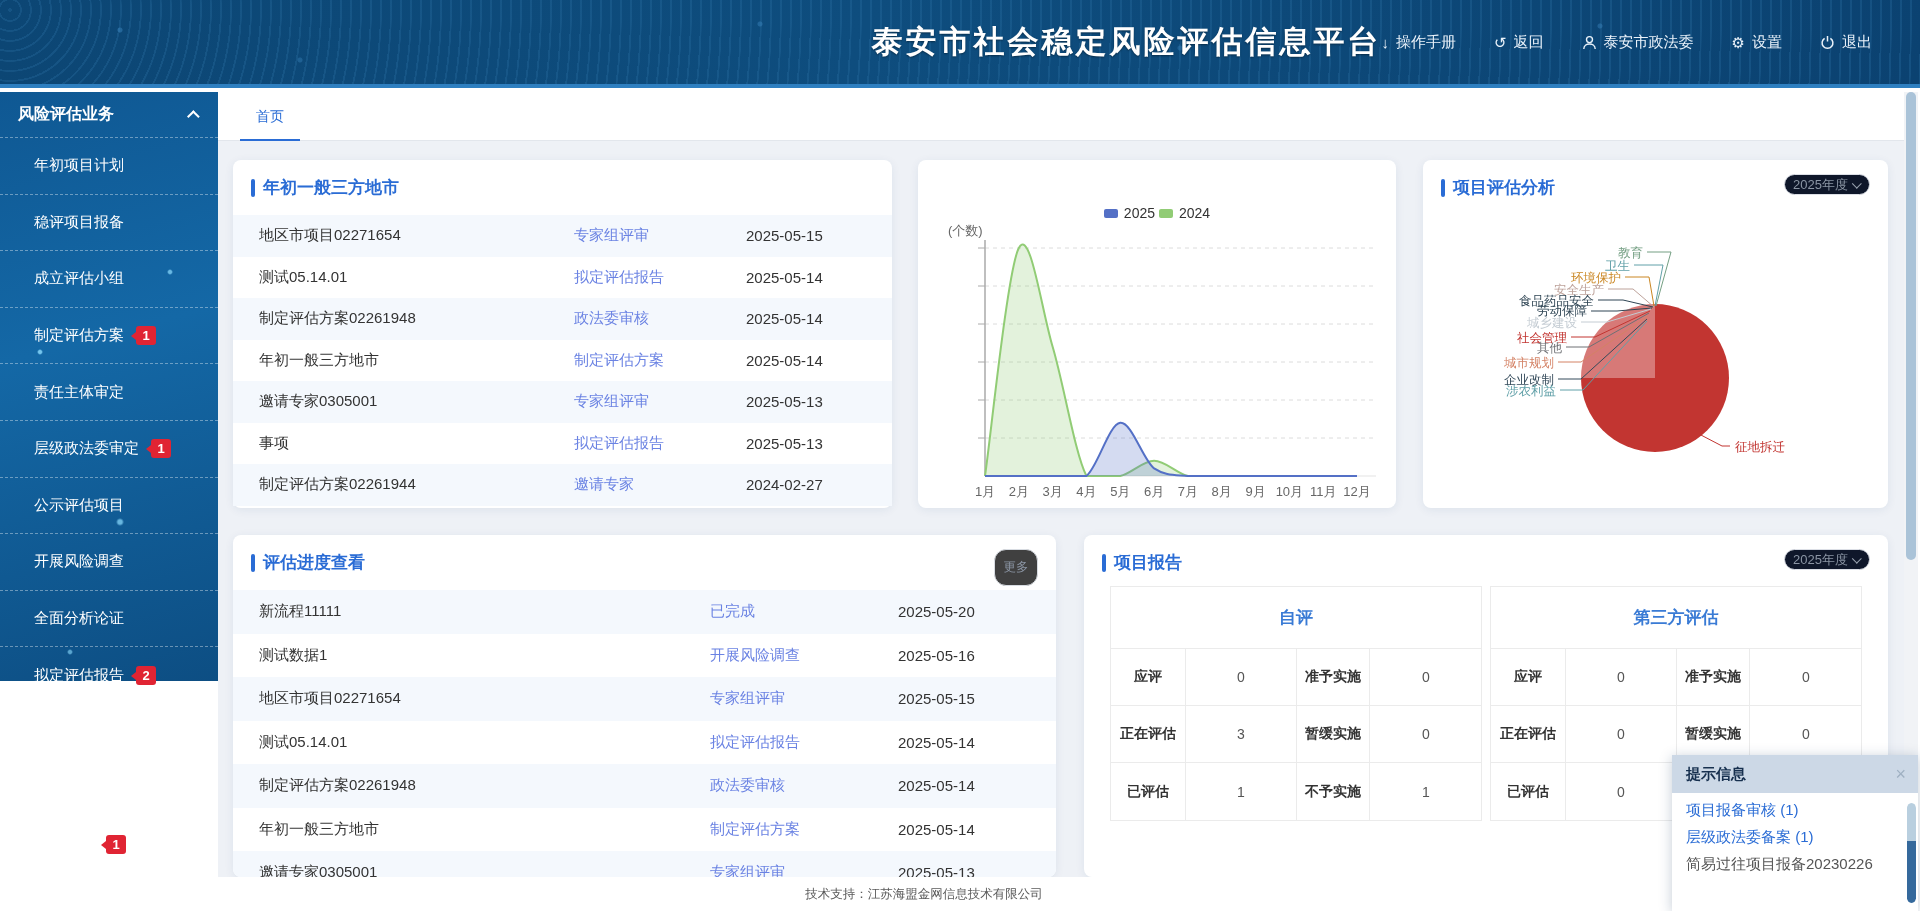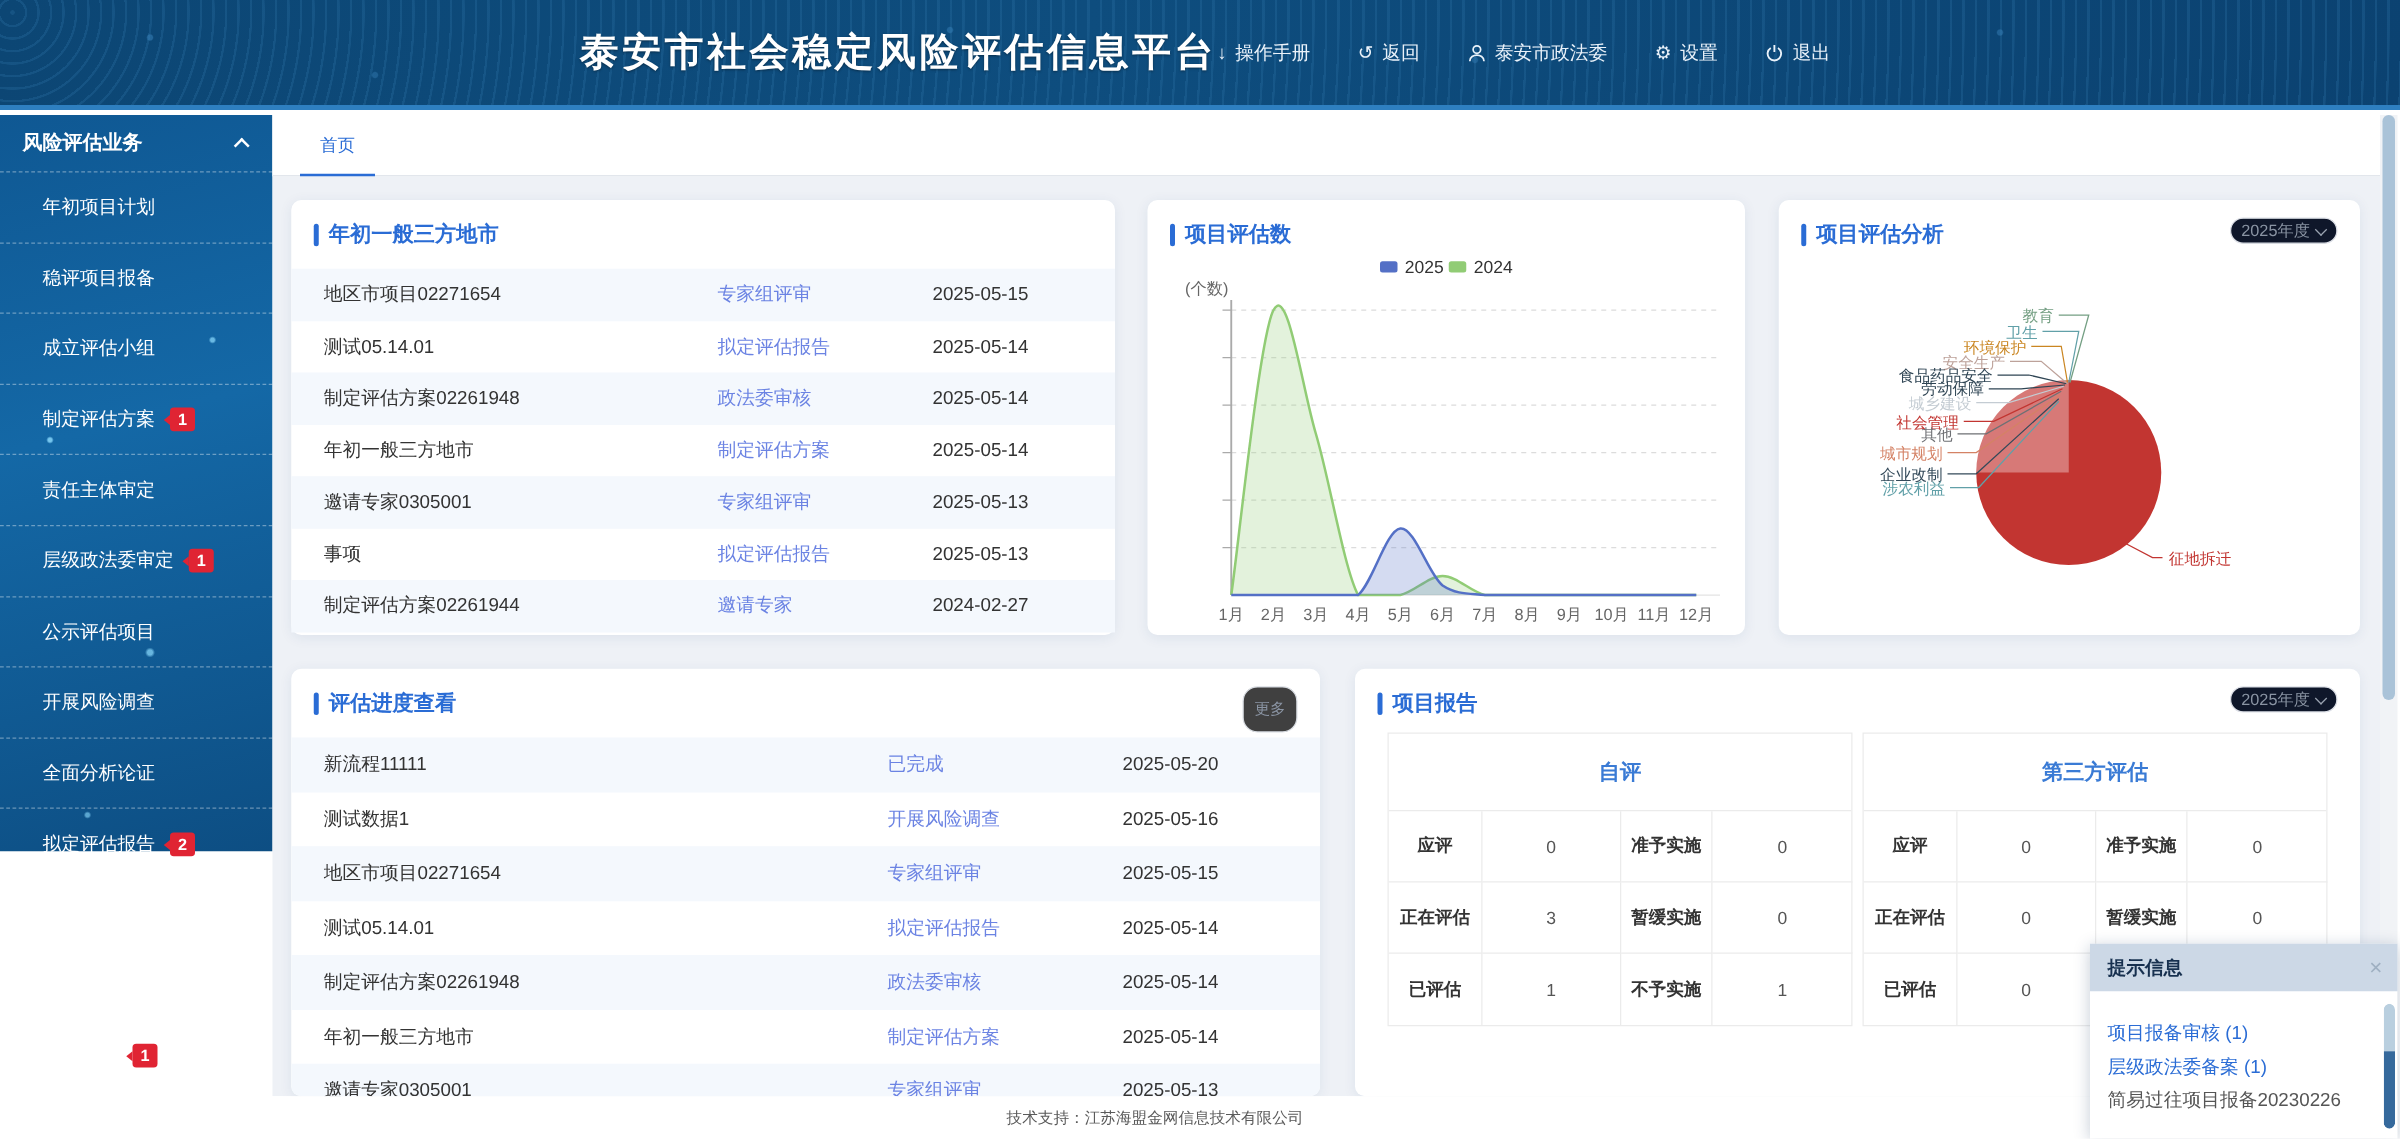--- a/index.html
+++ b/index.html
@@ -11,21 +11,21 @@
     position:absolute; left:0; top:0; width:1920px; height:88px;
     background:
       radial-gradient(circle at 120px 30px, rgba(64,140,198,.45) 0 2px, transparent 3px),
       radial-gradient(circle at 300px 60px, rgba(64,140,198,.35) 0 2px, transparent 3px),
       radial-gradient(circle at 760px 24px, rgba(64,140,198,.4) 0 2px, transparent 3px),
       radial-gradient(circle at 1180px 48px, rgba(64,140,198,.35) 0 2px, transparent 3px),
       radial-gradient(circle at 1600px 26px, rgba(64,140,198,.4) 0 2px, transparent 3px),
       repeating-radial-gradient(circle at 10px 10px, rgba(47,118,170,.28) 0 1.6px, transparent 2px 10px),
       linear-gradient(100deg,#0c4674 0%, #0e4d7e 45%, #0b4271 100%);
     border-bottom:4px solid #2e7fc0;
-    display:flex; align-items:center; justify-content:center;
+    display:flex; align-items:center; justify-content:flex-end;
   }
   #app-title{ color:#fff; font-size:31px; font-weight:bold; letter-spacing:3px; margin-left:56px; text-shadow:0 1px 2px rgba(0,0,0,.4); }
   #header-menu{ display:flex; align-items:center; gap:38px; margin-right:48px; }
   .hmenu-item{ color:#eaf2fa; font-size:15px; display:flex; align-items:center; gap:7px; cursor:pointer; white-space:nowrap; }
   .hmenu-item .uicon{ font-size:15px; line-height:1; }
   .hmenu-item svg{ display:block; }
 
   
   #sidebar{
     position:absolute; left:0; top:92px; width:218px; height:589px;
@@ -93,21 +93,21 @@
   .rep-cell.lab{ color:#333; font-weight:bold; }
   .rep-grid .rep-cell:nth-child(4n){ border-right:none; }
   .rep-grid .rep-cell:nth-last-child(-n+4){ border-bottom:none; }
   #rep-table-self{ left:26px; } #rep-table-third{ left:406px; }
 
   
   #popup{ position:absolute; left:1672px; top:755px; width:246px; height:156px; background:#fff; box-shadow:0 2px 12px rgba(20,50,90,.25); z-index:30; }
   #popup-header{ height:38px; background:#ccd8e6; display:flex; align-items:center; justify-content:space-between; padding:0 12px 0 14px; }
   #popup-title{ font-size:15px; font-weight:bold; color:#17304f; }
   #popup-close{ color:#9fb0c2; font-size:18px; cursor:pointer; line-height:1; }
-  #popup-body{ padding:20px 14px 0 14px; position:relative; }
+  #popup-body{ padding:3px 14px 0 14px; position:relative; }
   .popup-item{ font-size:15px; line-height:27px; white-space:nowrap; }
   .popup-item.link{ color:#2a6cd5; cursor:pointer; }
   .popup-item.plain{ color:#555; }
   #popup-scroll{ position:absolute; right:2px; top:48px; width:9px; height:100px; border-radius:5px; overflow:hidden; }
   #popup-scroll .s1{ height:38px; background:#b9cfdf; border-radius:5px 5px 0 0; }
   #popup-scroll .s2{ height:62px; background:#35699c; border-radius:0 0 5px 5px; }
 
   
   #page-scrollbar{ position:absolute; right:2px; top:92px; width:14px; height:785px; background:#f1f3f6; }
   #page-scroll-thumb{ position:absolute; left:2px; top:0; width:10px; height:468px; border-radius:5px; background:#aac3d8; cursor:pointer; }
@@ -252,24 +252,20 @@
         </div>
         <div class="lrow alt">
           <span class="rname">制定评估方案02261944</span>
           <span class="rlink">邀请专家</span>
           <span class="rdate">2024-02-27</span>
         </div>
       </div>
   </div>
 
   <div class="card" id="card-chart">
-    <div class="card-title-row">
-      <span class="tbar"></span>
-      <span class="card-title">项目评估数</span>
-    </div>
     <div id="chart-legend">
         <div class="leg-item">
           <span class="leg-swatch" style="background: rgb(84, 112, 198);"></span>
           <span>2025</span>
         </div>
         <div class="leg-item">
           <span class="leg-swatch" style="background: rgb(145, 204, 117);"></span>
           <span>2024</span>
         </div>
       </div>

